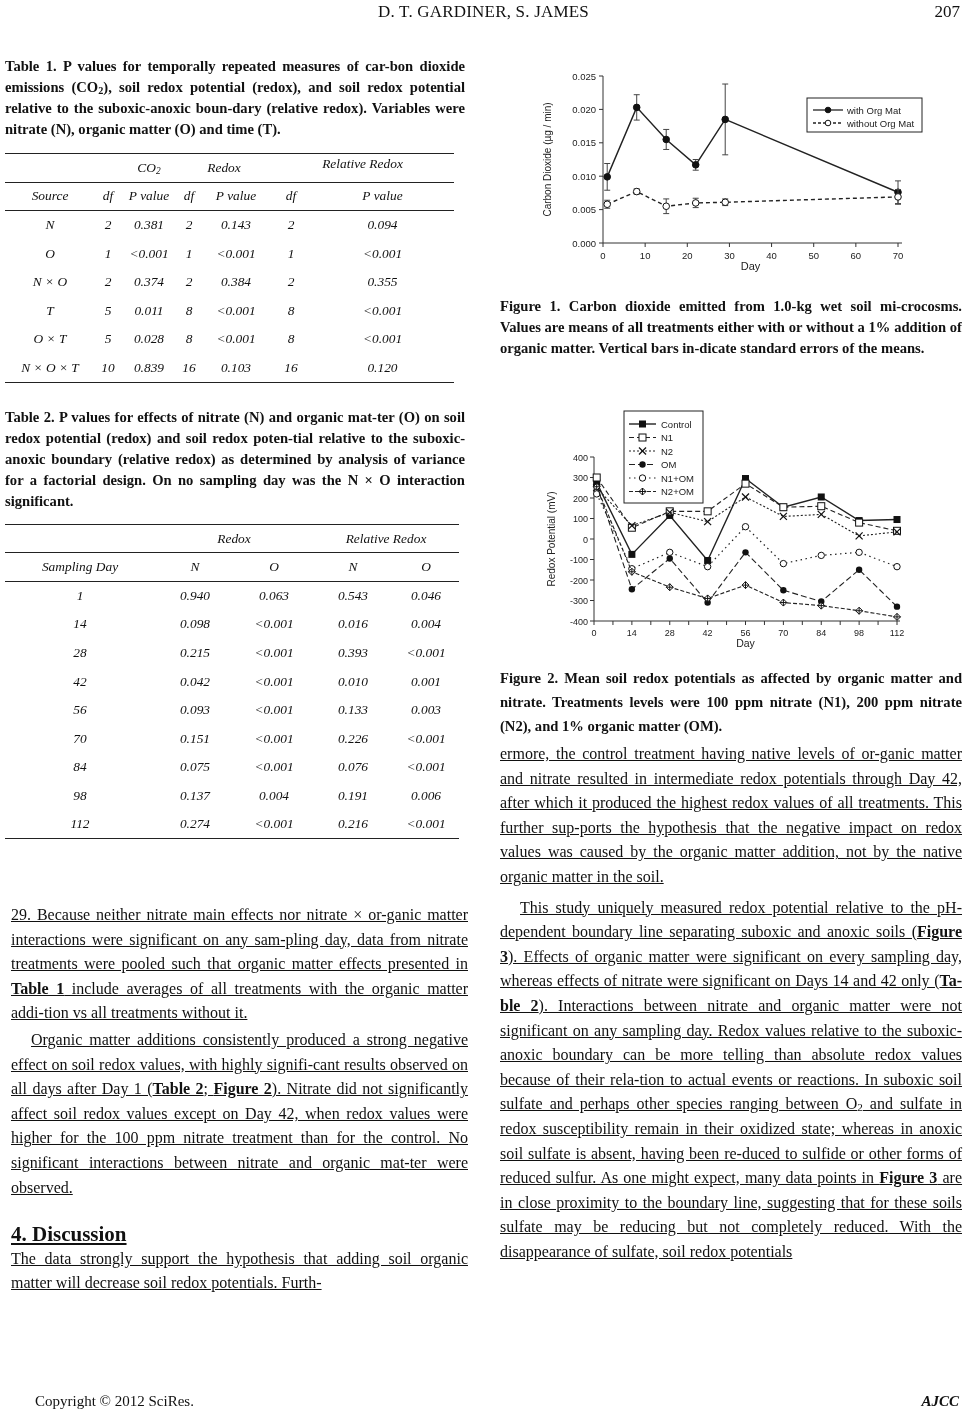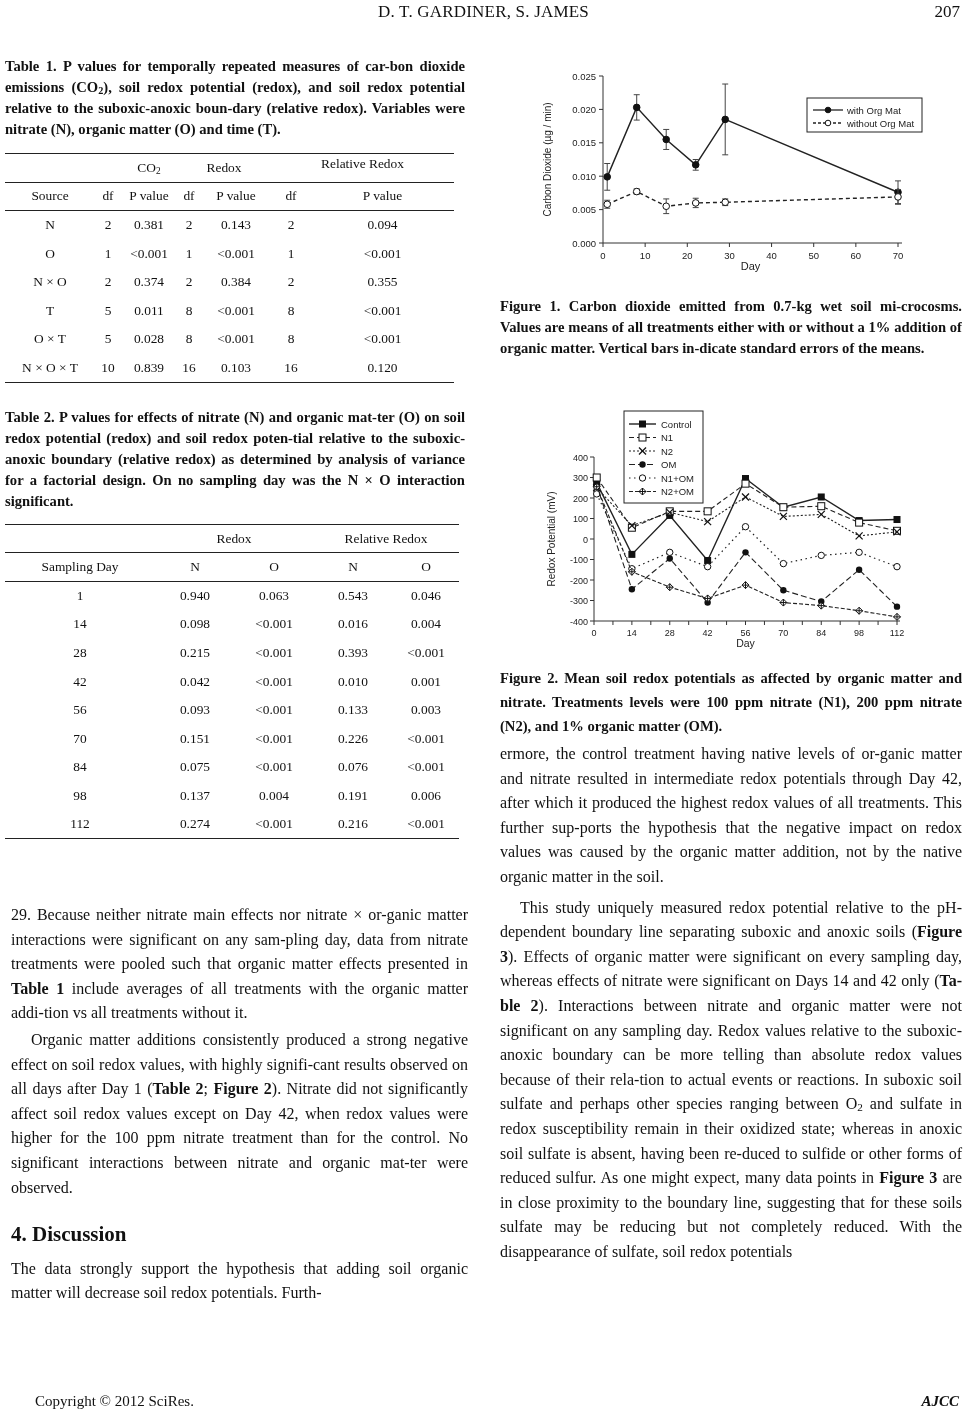--- a/index.html
+++ b/index.html
@@ -3,23 +3,23 @@
 <meta charset="utf-8">
 <style>
   * { box-sizing: border-box; margin: 0; padding: 0; }
   html, body { width: 967px; height: 1415px; background: #fff; overflow: hidden; }
   body { font-family: "Liberation Serif", "DejaVu Serif", serif; color: #111; position: relative; }
   .abs { position: absolute; }
   .running-head { top: 2px; left: 0; width: 967px; text-align: center; font-size: 17px; letter-spacing: 0.2px; }
   .page-num { top: 2px; right: 7px; font-size: 17px; }
   .col { width: 460px; }
   .caption { font-weight: bold; font-size: 14.6px; line-height: 21px; text-align: justify; }
-  .body-text { font-size: 16px; line-height: 24.6px; text-align: justify; }
+  .body-text { font-size: 16px; line-height: 24.6px; text-align: justify; text-decoration: underline; }
   .indent { text-indent: 20px; }
-  table { border-collapse: collapse; font-size: 13.4px; }
+  table { border-collapse: collapse; font-size: 13.4px; font-style: italic; }
   td, th { font-weight: normal; text-align: center; height: 28.6px; padding: 0; }
   .tbl-rule-top { border-top: 1.5px solid #222; }
   .tbl-rule-bottom { border-bottom: 1.5px solid #222; }
   .tbl-rule-mid { border-bottom: 1px solid #222; }
   .section-heading { font-weight: bold; font-size: 21px; }
   .footer-left { font-size: 15px; }
   .footer-right { font-size: 15px; font-weight: bold; font-style: italic; }
   .chart-box { background: #fff; }
   svg text { font-family: "Liberation Sans", "DejaVu Sans", sans-serif; }
   sub { font-size: 70%; vertical-align: -2px; line-height: 0; }
@@ -210,21 +210,21 @@
           <td>0.216</td>
           <td>&lt;0.001</td>
         </tr>
       </tbody>
   </table>
 </div>
 
 <div class="abs col body-text" style="left:11px; top:903px; width:457px;">
   <p><span>29. Because neither nitrate main effects nor nitrate × or-ganic matter interactions were significant on any sam-pling day, data from nitrate treatments were pooled such that organic matter effects presented in </span><b>Table 1</b><span> include averages of all treatments with the organic matter addi-tion vs all treatments without it.</span></p>
   <p class="indent" style="margin-top:2px;"><span>Organic matter additions consistently produced a strong negative effect on soil redox values, with highly signifi-cant results observed on all days after Day 1 (</span><b>Table 2</b><span>; </span><b>Figure 2</b><span>). Nitrate did not significantly affect soil redox values except on Day 42, when redox values were higher for the 100 ppm nitrate treatment than for the control. No significant interactions between nitrate and organic mat-ter were observed.</span></p>
-  <h2 class="section-heading" style="margin-top:22px; margin-bottom:10px;">4. Discussion</h2>
+  <h2 class="section-heading" style="margin-top:22px; ">4. Discussion</h2>
   <p>The data strongly support the hypothesis that adding soil organic matter will decrease soil redox potentials. Furth-</p>
 </div>
 
 <div class="abs chart-box" style="left:535px; top:58px; width:400px; height:218px;">
   <svg id="fig1" width="400" height="218" viewBox="0 0 400 218">
       <line x1="68" y1="18" x2="68" y2="185" stroke="#333" stroke-width="1"></line>
       <line x1="68" y1="185" x2="367" y2="185" stroke="#333" stroke-width="1"></line>
       <line x1="64" y1="185" x2="68" y2="185" stroke="#333"></line>
       <text x="61" y="188.5" font-size="9.5" text-anchor="end" fill="#222">0.000</text>
       <line x1="64" y1="151.6" x2="68" y2="151.6" stroke="#333"></line>
@@ -309,21 +309,21 @@
         <rect x="272" y="40" width="115" height="34" fill="#fff" stroke="#222" stroke-width="1"></rect>
         <line x1="278" y1="52" x2="308" y2="52" stroke="#222" stroke-width="1.3" stroke-dasharray="none"></line>
         <circle cx="293" cy="52" r="2.8" fill="#111" stroke="#111"></circle>
         <text x="312" y="55.5" font-size="9.5" fill="#222">with Org Mat</text>
         <line x1="278" y1="65" x2="308" y2="65" stroke="#222" stroke-width="1.3" stroke-dasharray="3 2"></line>
         <circle cx="293" cy="65" r="2.8" fill="#fff" stroke="#111"></circle>
         <text x="312" y="68.5" font-size="9.5" fill="#222">without Org Mat</text>
       </g>
     </svg>
 </div>
-<div class="abs caption col" style="left:500px; top:296px; width:462px;">Figure 1. Carbon dioxide emitted from 0.7-kg wet soil mi-crocosms. Values are means of all treatments either with or without a 1% addition of organic matter. Vertical bars in-dicate standard errors of the means.</div>
+<div class="abs caption col" style="left:500px; top:296px; width:462px;">Figure 1. Carbon dioxide emitted from 1.0-kg wet soil mi-crocosms. Values are means of all treatments either with or without a 1% addition of organic matter. Vertical bars in-dicate standard errors of the means.</div>
 
 <div class="abs chart-box" style="left:540px; top:406px; width:372px; height:248px;">
   <svg id="fig2" width="372" height="248" viewBox="0 0 372 248">
       <line x1="54" y1="51" x2="54" y2="215" stroke="#333"></line>
       <line x1="54" y1="215" x2="360" y2="215" stroke="#333"></line>
       <line x1="50" y1="51" x2="54" y2="51" stroke="#333"></line>
       <text x="48" y="54.5" font-size="9" text-anchor="end" fill="#222">400</text>
       <line x1="50" y1="71.5" x2="54" y2="71.5" stroke="#333"></line>
       <text x="48" y="75" font-size="9" text-anchor="end" fill="#222">300</text>
       <line x1="50" y1="92" x2="54" y2="92" stroke="#333"></line>

